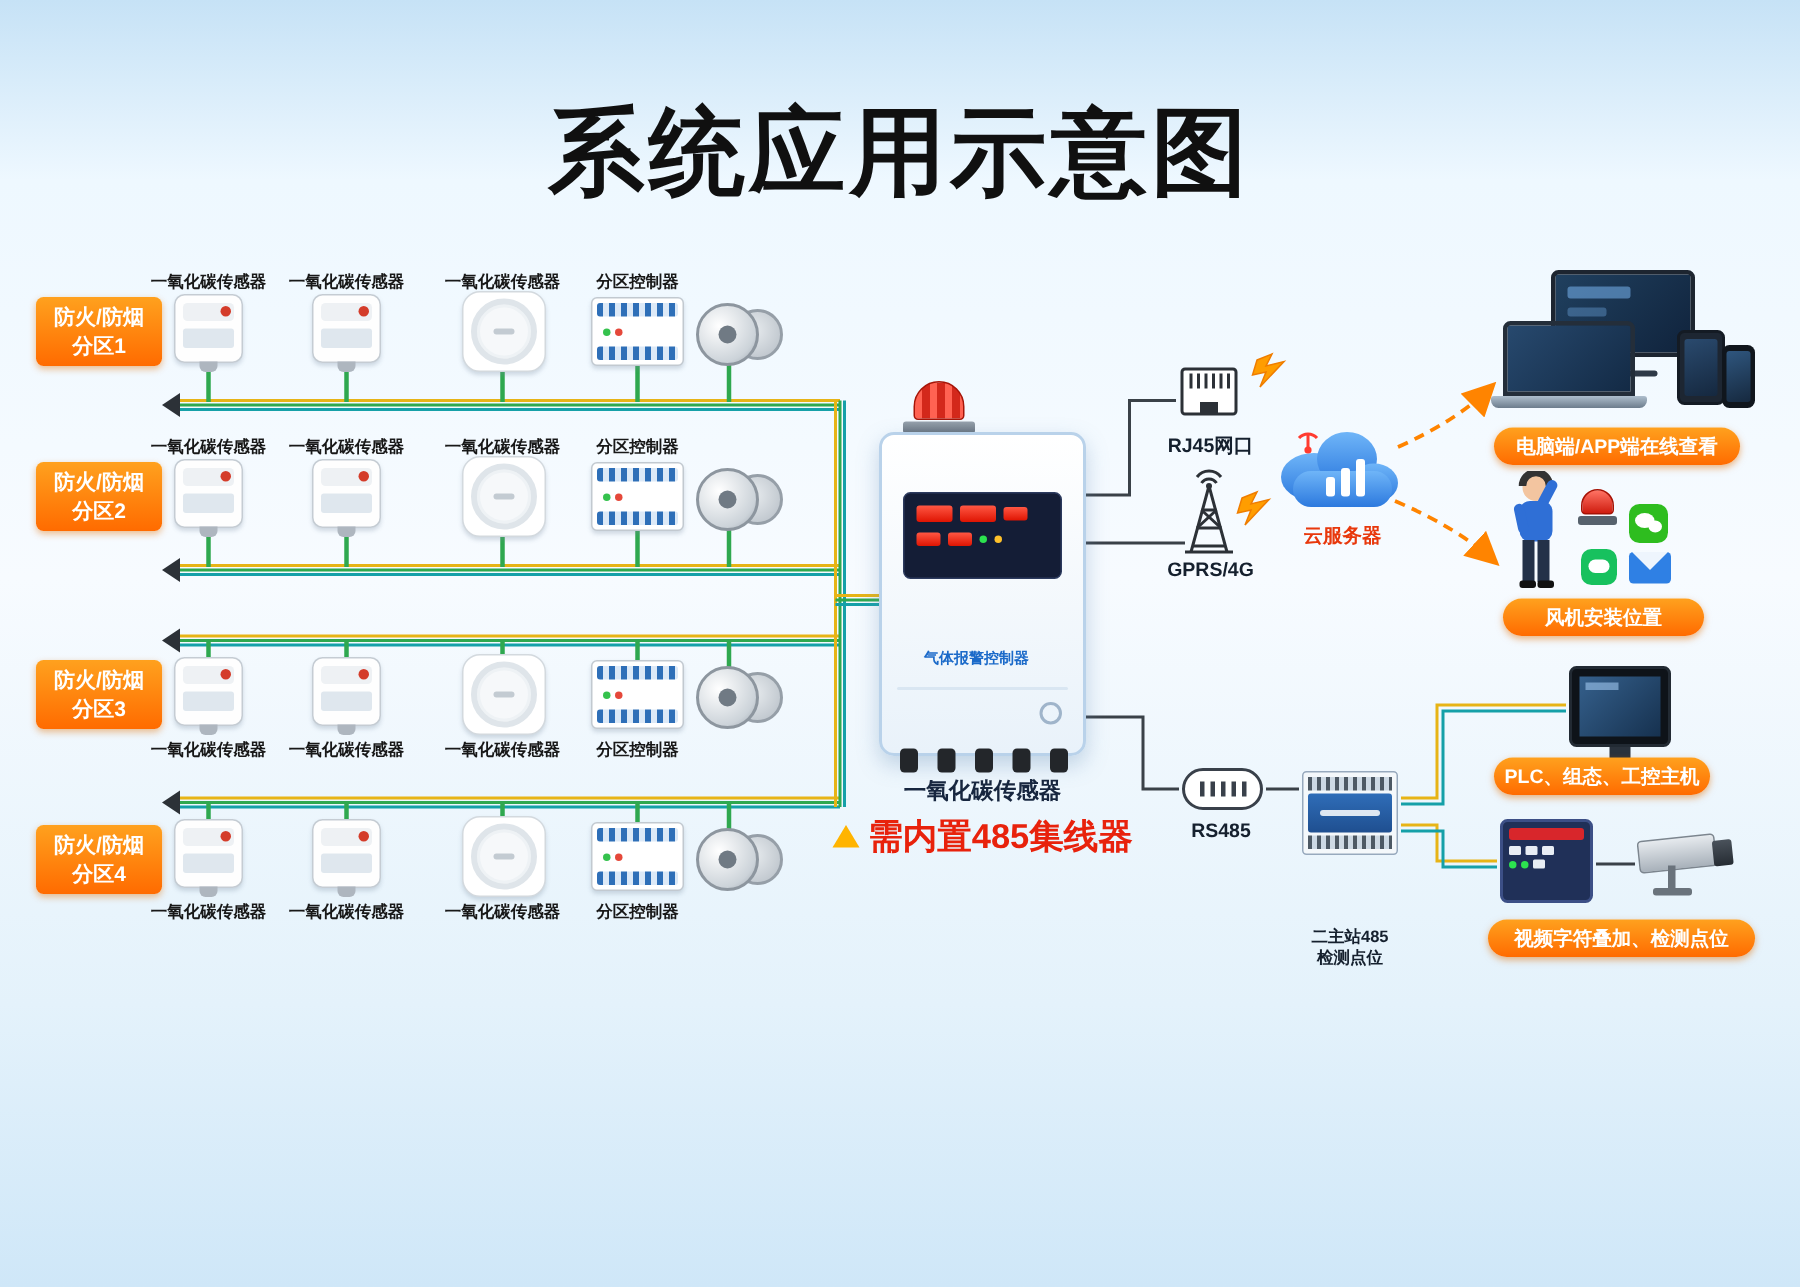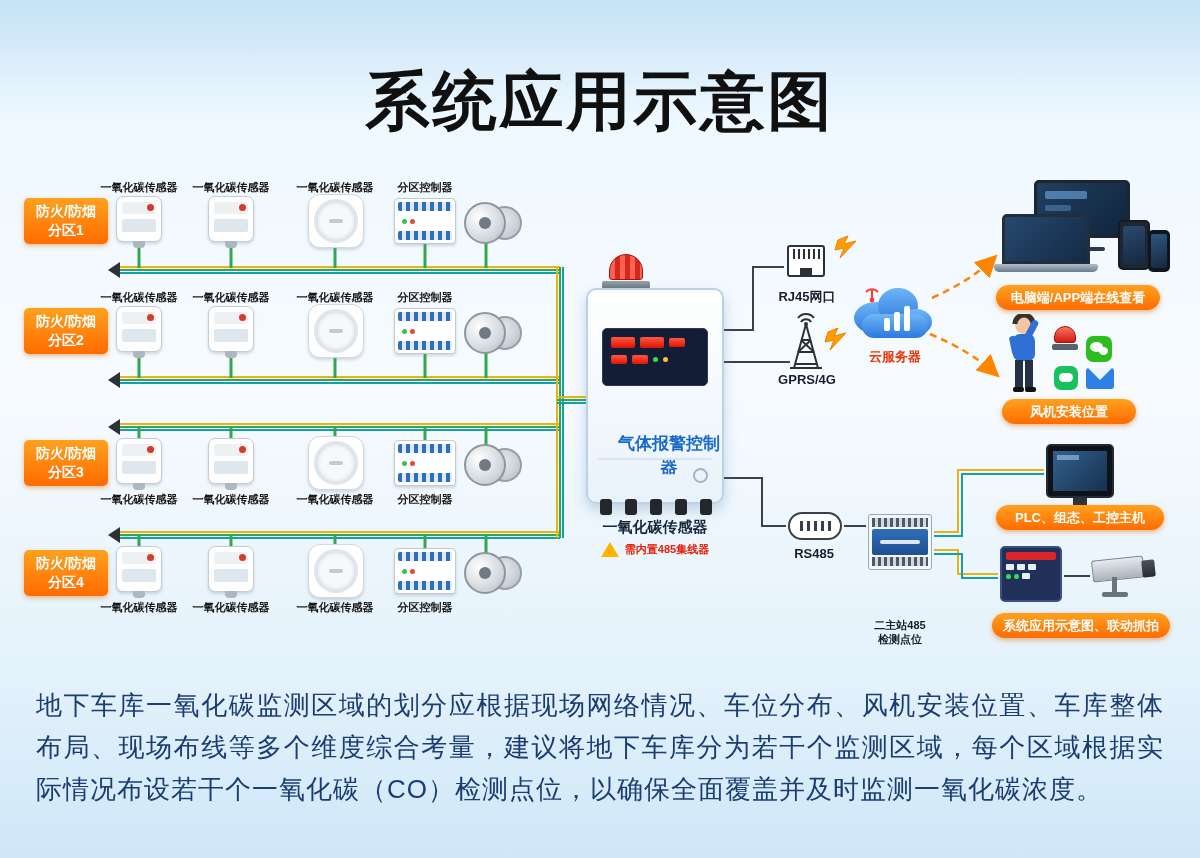--- a/index.html
+++ b/index.html
@@ -47,28 +47,28 @@
     background:repeating-linear-gradient(90deg,#ff6252 0 5px,#d3281b 5px 10px);
     border:1px solid #a61508;border-radius:17px 17px 3px 3px;box-sizing:border-box;}
   .beacon-base{width:48px;height:8px;background:linear-gradient(180deg,#97a2ad,#66717c);border-radius:2px;margin-top:1px;}
   .disp{position:absolute;left:14px;top:38px;width:106px;height:58px;background:#141d36;border:1px solid #2c3a5e;
     border-radius:5px;padding:8px;box-sizing:border-box;}
   .seg-row{display:flex;gap:5px;margin-bottom:7px;align-items:center;}
   .seg{width:24px;height:11px;background:linear-gradient(180deg,#ff5743,#df1402);border-radius:2px;}
   .seg.small{width:16px;height:9px;}
   .led{width:5px;height:5px;border-radius:50%;background:#2ce24f;}
   .led.amber{background:#ffc12b;}
-  .cab-title{position:absolute;left:0;right:0;top:142px;text-align:center;font-size:17px;font-weight:bold;color:#1b6ac9;padding-left:28px;}
+  .cab-title{position:absolute;left:0;right:0;top:142px;font-size:10px;font-weight:bold;color:#1b6ac9;padding-left:28px;}
   .seam{position:absolute;left:10px;right:10px;top:168px;height:2px;background:#d9e6f2;border-radius:1px;}
   .lock{position:absolute;right:14px;top:178px;width:11px;height:11px;border:2px solid #9fb4ca;border-radius:50%;}
   .gland{position:absolute;bottom:-13px;width:12px;height:16px;background:#23262a;border-radius:3px;}
   .host-label{position:absolute;left:560px;top:518px;width:190px;text-align:center;font-size:15px;font-weight:bold;color:#17263f;}
   .warning{position:absolute;left:552px;top:542px;width:206px;display:flex;align-items:center;justify-content:center;gap:6px;}
   .warn-tri{width:0;height:0;border-left:9px solid transparent;border-right:9px solid transparent;border-bottom:15px solid #ffb400;}
-  .warn-text{font-size:11px;font-weight:bold;color:#e8220c;}
+  .warn-text{font-size:23px;font-weight:bold;color:#e8220c;}
   .net-label{position:absolute;text-align:center;font-size:13px;font-weight:bold;color:#15202e;}
   .net-label.red{color:#e8380c;}
   .switch-label{position:absolute;left:850px;top:574px;width:100px;text-align:center;font-size:11px;font-weight:bold;
     color:#15202e;line-height:1.3;margin-top:44px;}
   .switch-label span{display:block;}
   .pill{position:absolute;height:25px;border-radius:13px;background:linear-gradient(180deg,#ffa11e,#ff6b00);
     color:#fff;font-size:13px;font-weight:bold;text-align:center;line-height:25px;
     box-shadow:0 2px 5px rgba(225,110,0,.5);}
   .pc-cluster{position:absolute;left:994px;top:180px;width:178px;height:102px;}
   .monitor{position:absolute;left:40px;top:0;width:96px;}
@@ -541,38 +541,37 @@
 
   <div class="plc">
     <div class="plc-frame">
       <div class="plc-screen">
         <span class="plc-bar"></span>
       </div>
     </div>
     <div class="plc-stand"></div>
     <div class="plc-base"></div>
   </div>
-  <div class="pill" style="left:996px;top:505px;width:168px">PLC、组态、工控主机</div>
+  <div class="pill" style="left:996px;top:505px;width:144px">PLC、组态、工控主机</div>
 
   <div class="dvr">
     <div class="dvr-strip"></div>
     <div class="dvr-row">
       <span class="dvr-btn"></span>
       <span class="dvr-btn"></span>
       <span class="dvr-btn"></span>
     </div>
     <div class="dvr-row">
       <span class="dvr-led"></span>
       <span class="dvr-led"></span>
       <span class="dvr-btn"></span>
     </div>
   </div>
   <div class="camera">
     <span class="cam-body"></span>
     <span class="cam-lens"></span>
     <span class="cam-mount"></span>
     <span class="cam-base"></span>
   </div>
-  <div class="pill" style="left:992px;top:613px;width:178px">系统应用示意图、联动抓拍</div>
-
-  <div class="footer">地下车库一氧化碳监测区域的划分应根据现场网络情况、车位分布、风机安装位置、车库整体布局、现场布线等多个维度综合考量，建议将地下车库分为若干个监测区域，每个区域根据实际情况布设若干个一氧化碳（CO）检测点位，以确保全面覆盖并及时监测一氧化碳浓度。</div>
+  <div class="pill" style="left:992px;top:613px;width:178px">视频字符叠加、检测点位</div>
+
 
 </div>
 
 </body></html>

